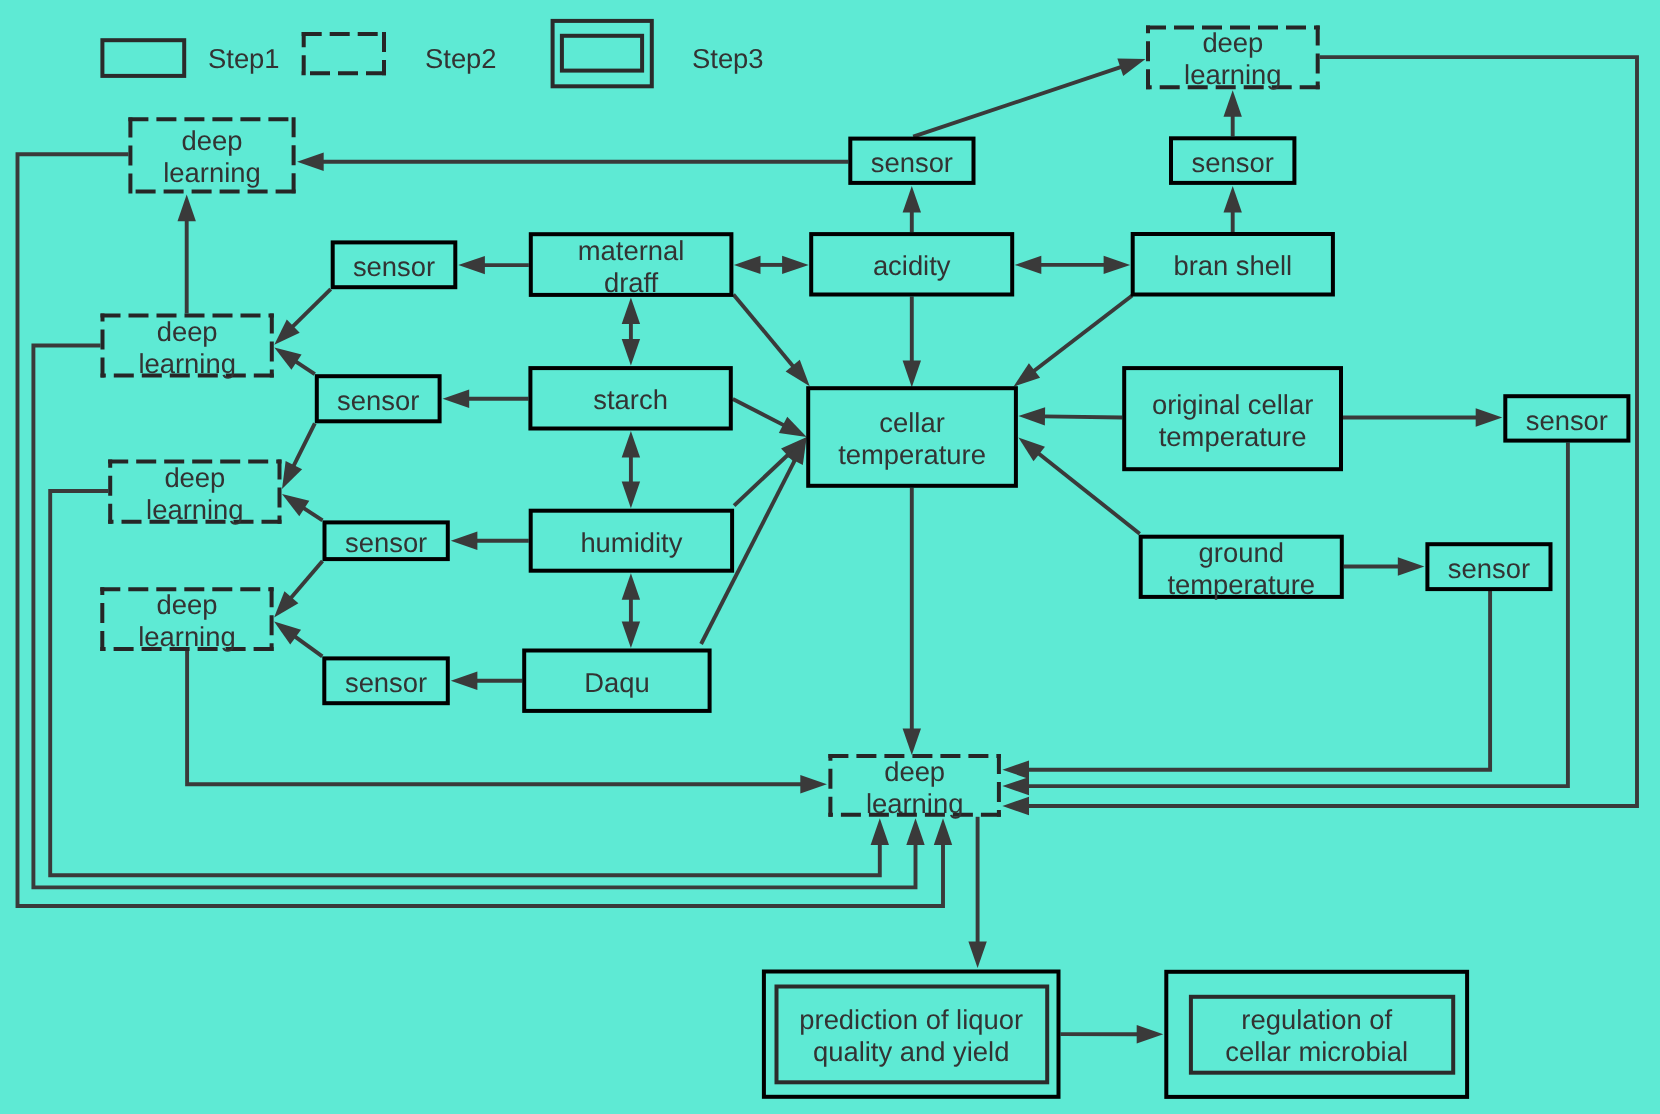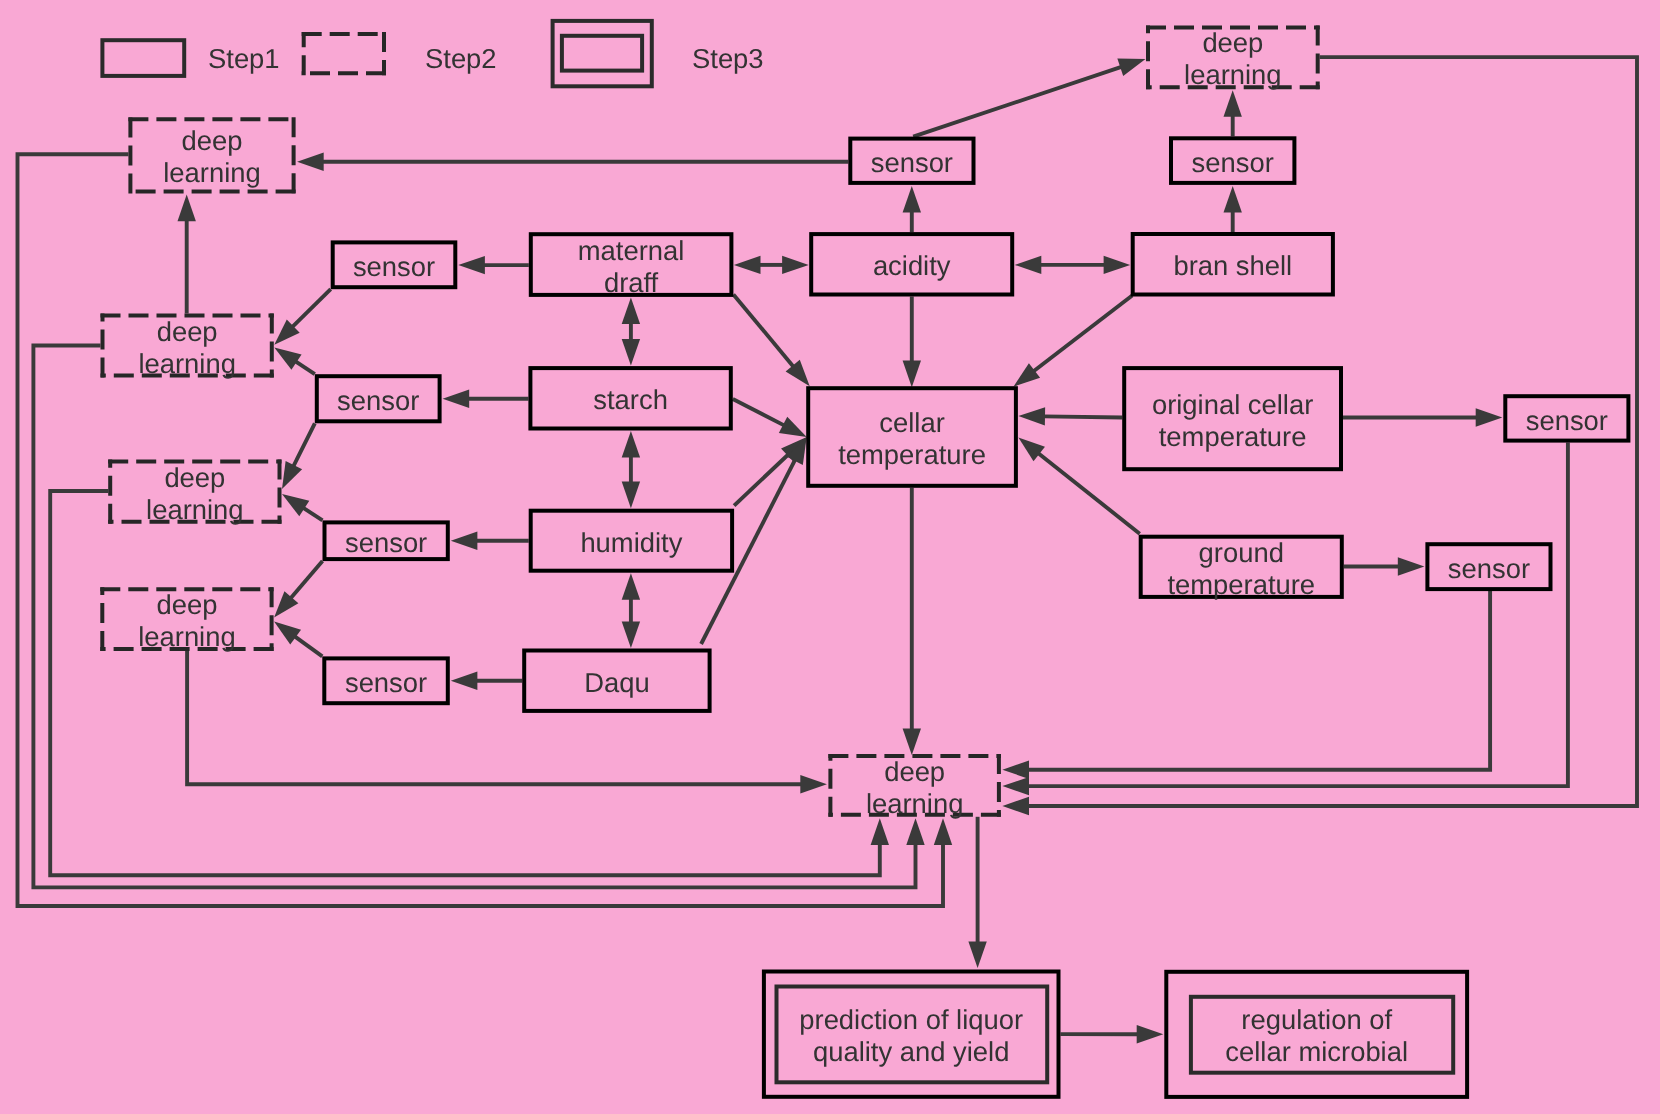--- a/index.html
+++ b/index.html
@@ -1,17 +1,17 @@
 <!DOCTYPE html>
 <html><head>
 <meta charset="utf-8">
 <style>
   html,body{margin:0;padding:0;background:#ffffff;
             -webkit-font-smoothing:antialiased;text-rendering:geometricPrecision;}
-  #page{width:1660px;height:1114px;position:relative;background:#f9a8d4;overflow:hidden;
+  #page{width:1660px;height:1114px;position:relative;background:#5eead4;overflow:hidden;
         font-family:"Liberation Sans", sans-serif;}
   #diagram{position:absolute;left:0;top:0;}
   .box-solid{fill:none;stroke:#000000;stroke-width:4;}
   .box-dashed{fill:none;stroke:#262626;stroke-width:4;stroke-dasharray:20 8;}
   .box-inner{fill:none;stroke:#2b2b2b;stroke-width:4;}
   .legend-outline{fill:none;stroke:#2b2b2b;stroke-width:4;}
   .edge{fill:none;stroke:#3a3a3a;stroke-width:3.9;}
   .ah{fill:#3a3a3a;stroke:none;}
   .lbl{font-family:"Liberation Sans", sans-serif;font-size:27.4px;fill:#333333;
        text-anchor:middle;}

